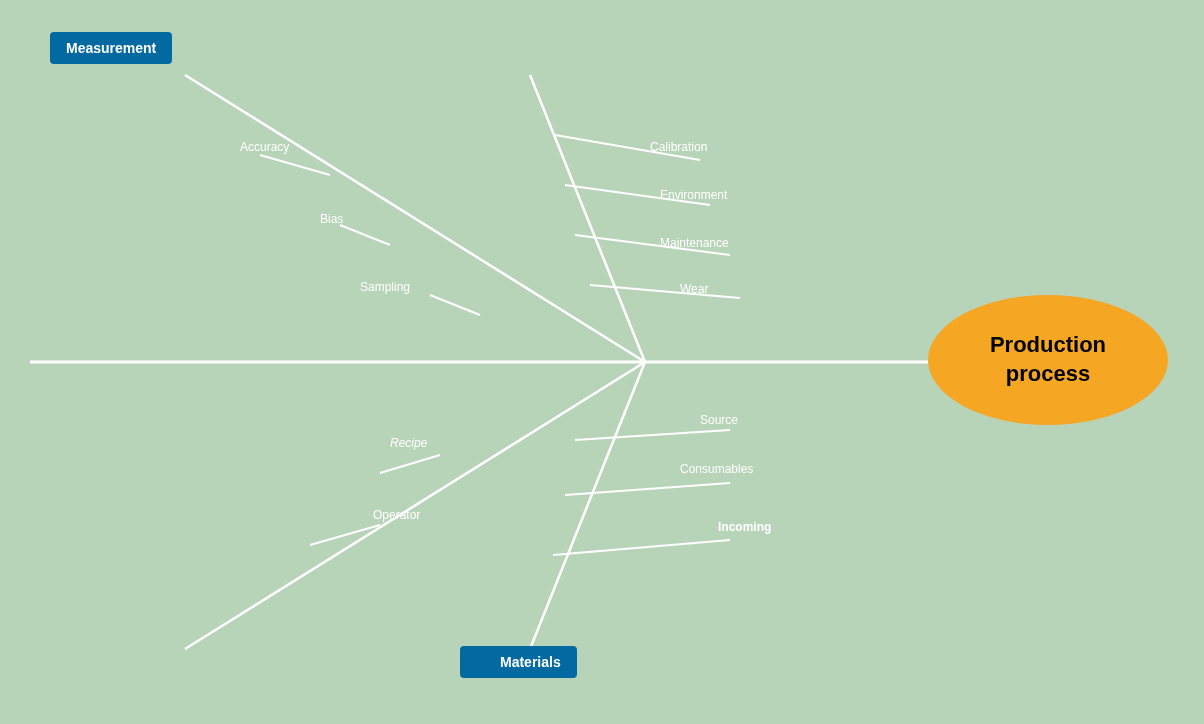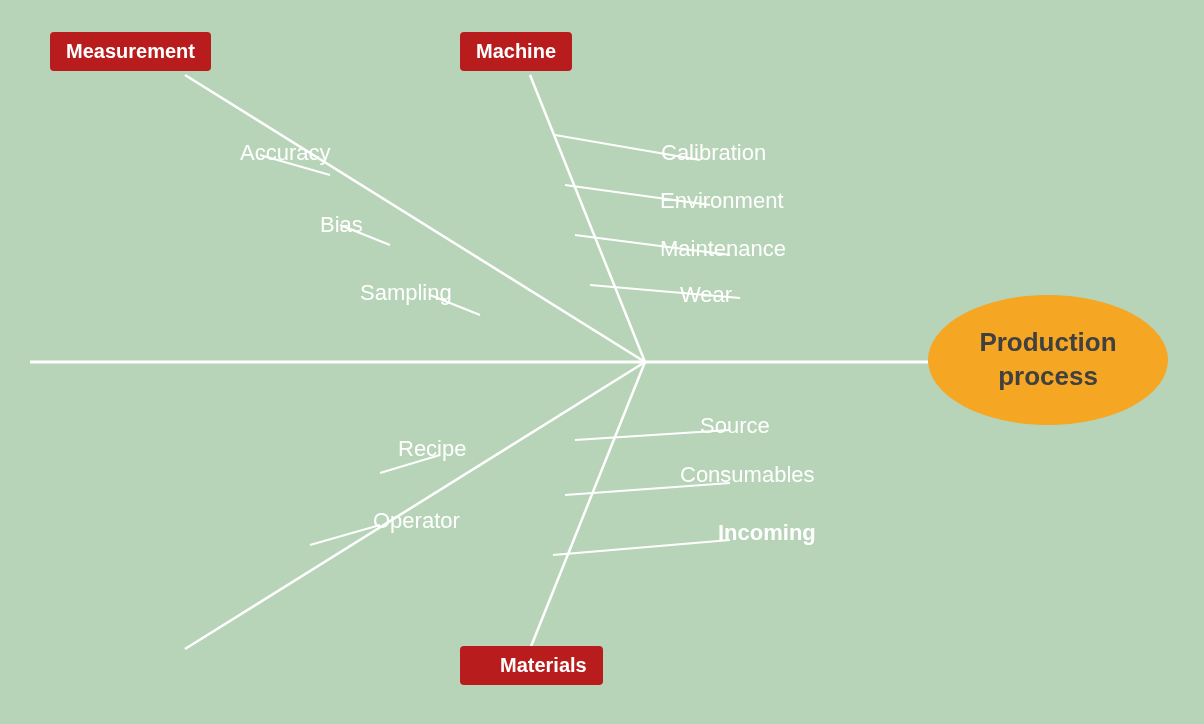--- a/index.html
+++ b/index.html
@@ -18,47 +18,47 @@
     }
     svg {
       position: absolute;
       top: 0;
       left: 0;
       width: 100%;
       height: 100%;
     }
     .category-box {
       position: absolute;
-      background-color: #b91c1c;
+      background-color: #0369a1;
       color: white;
-      font-size: 20px;
+      font-size: 14px;
       font-weight: bold;
       padding: 8px 16px;
       border-radius: 4px;
       white-space: nowrap;
     }
     .branch-label {
       position: absolute;
       color: white;
-      font-size: 22px;
+      font-size: 12px;
       font-weight: 400;
       white-space: nowrap;
     }
     .effect-ellipse {
       position: absolute;
       background-color: #f5a623;
       border-radius: 50%;
       display: flex;
       align-items: center;
       justify-content: center;
       text-align: center;
     }
     .effect-ellipse span {
-      color: #404040;
-      font-size: 26px;
+      color: #000000;
+      font-size: 22px;
       font-weight: bold;
       line-height: 1.3;
     }
   </style>
 </head>
 <body>
 
 <div class="diagram-container">
   <svg viewBox="0 0 1204 724" xmlns="http://www.w3.org/2000/svg">
 
@@ -93,51 +93,48 @@
     <line x1="575" y1="440" x2="730" y2="430" stroke="white" stroke-width="2"></line>
 
     <line x1="565" y1="495" x2="730" y2="483" stroke="white" stroke-width="2"></line>
 
     <line x1="553" y1="555" x2="730" y2="540" stroke="white" stroke-width="2"></line>
   </svg>
 
   <div class="category-box" style="left:50px; top:32px;">
     <span>Measurement</span>
   </div>
-  <div class="category-box" style="left:460px; top:32px;">
-    <span>Machine</span>
-  </div>
   <div class="category-box" style="left:460px; top:646px;padding-left:40px;">
     <span>Materials</span>
   </div>
 
   <div class="branch-label" style="left:240px; top:140px;">
     <span>Accuracy</span>
   </div>
   <div class="branch-label" style="left:320px; top:212px;">
     <span>Bias</span>
   </div>
   <div class="branch-label" style="left:360px; top:280px;">
     <span>Sampling</span>
   </div>
 
-  <div class="branch-label" style="left:650px; top:140px;margin-left:11px;">
+  <div class="branch-label" style="left:650px; top:140px;">
     <span>Calibration</span>
   </div>
   <div class="branch-label" style="left:660px; top:188px;">
     <span>Environment</span>
   </div>
   <div class="branch-label" style="left:660px; top:236px;">
     <span>Maintenance</span>
   </div>
   <div class="branch-label" style="left:680px; top:282px;">
     <span>Wear</span>
   </div>
 
-  <div class="branch-label" style="left:398px; top:436px;">
+  <div class="branch-label" style="left:390px; top:436px;font-style:italic;">
     <span>Recipe</span>
   </div>
   <div class="branch-label" style="left:330px; top:508px;margin-left:43px;">
     <span>Operator</span>
   </div>
 
   <div class="branch-label" style="left:700px; top:413px;">
     <span>Source</span>
   </div>
   <div class="branch-label" style="left:680px; top:462px;">

